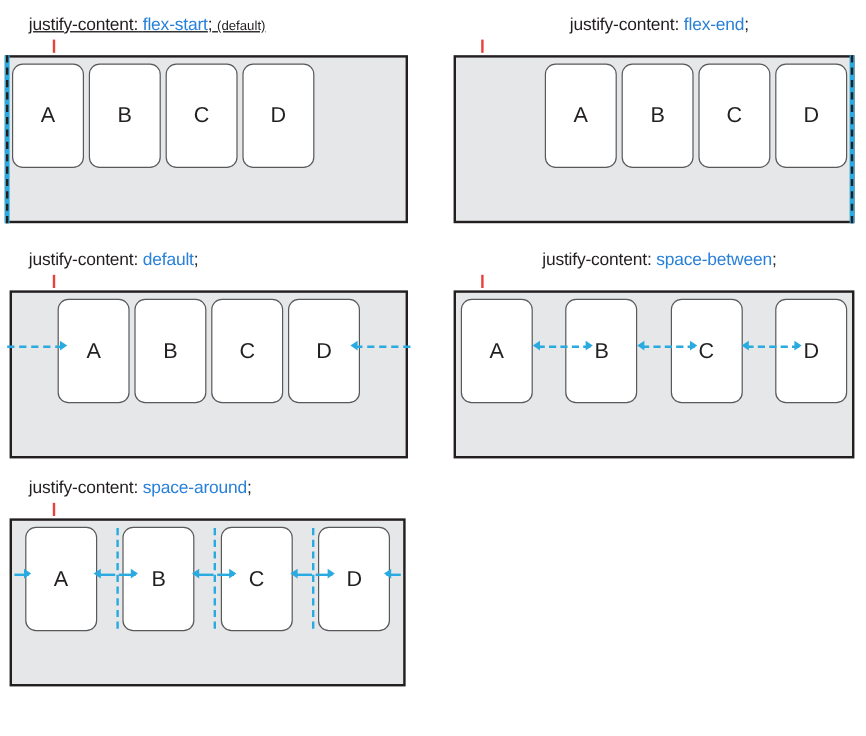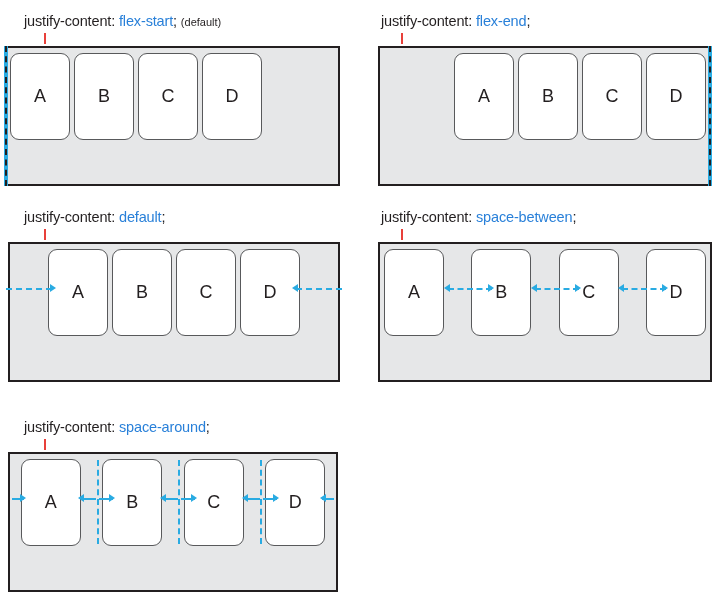--- a/index.html
+++ b/index.html
@@ -128,42 +128,42 @@
 
   .ann-layer {
     position: absolute;
     left: 0; top: 0; right: 0; bottom: 0;
     pointer-events: none;
   }
 </style>
 </head>
 <body>
 
-<div class="panel-group" style="left:4px; top:12px; width:340px;">
+<div class="panel-group" style="left:4px; top:12px; width:340px;text-decoration:underline;">
 
   <div class="caption" style="margin-left:20px;">
     <span class="prop">justify-content:</span>
     <span class="val">flex-start</span><span class="semi">;</span>
     <span class="note">(default)</span>
   </div>
 
   <div class="tick" style="left:40px; top:21px;"></div>
 
   <div class="container jc-flex-start" style="left:0px; top:34px; width:336px; height:140px; padding:5px 4px;">
     <div class="item" style="width:60px;height:87px;">A</div>
     <div class="item" style="width:60px;height:87px;margin-left:4px;">B</div>
     <div class="item" style="width:60px;height:87px;margin-left:4px;">C</div>
     <div class="item" style="width:60px;height:87px;margin-left:4px;">D</div>
     <div class="edge-marker edge-left"></div>
   </div>
 </div>
 
 <div class="panel-group" style="left:378px; top:12px; width:340px;">
 
-  <div class="caption" style="margin-left:3px;">
+  <div class="caption" style="margin-left:3px;text-align:center;">
     <span class="prop">justify-content:</span>
     <span class="val">flex-end</span><span class="semi">;</span>
   </div>
 
   <div class="tick" style="left:23px; top:21px;"></div>
 
   <div class="container jc-flex-end" style="left:0px; top:34px; width:334px; height:140px; padding:5px 4px;">
     <div class="item" style="width:60px;height:87px;">A</div>
     <div class="item" style="width:60px;height:87px;margin-left:4px;">B</div>
     <div class="item" style="width:60px;height:87px;margin-left:4px;">C</div>
@@ -191,21 +191,21 @@
 
       <div class="arrow-row" style="left:-4px; top:44px; width:46px;"></div>
       <div class="ah ah-right" style="left:40px; top:40px;"></div>
 
       <div class="arrow-row" style="right:-4px; top:44px; width:46px;"></div>
       <div class="ah ah-left" style="right:40px; top:40px;"></div>
     </div>
   </div>
 </div>
 
-<div class="panel-group" style="left:378px; top:208px; width:340px;">
+<div class="panel-group" style="left:378px; top:208px; width:340px;text-align:center;">
 
   <div class="caption" style="margin-left:3px;">
     <span class="prop">justify-content:</span>
     <span class="val">space-between</span><span class="semi">;</span>
   </div>
 
   <div class="tick" style="left:23px; top:21px;"></div>
 
   <div class="container jc-space-between" style="left:0px; top:34px; width:334px; height:140px; padding:5px 4px;">
     <div class="item" style="width:60px;height:87px;">A</div>
@@ -223,21 +223,21 @@
       <div class="ah ah-left" style="left:151px; top:40px;"></div>
       <div class="ah ah-right" style="left:195px; top:40px;"></div>
 
       <div class="arrow-row" style="left:242px; top:44px; width:44px;"></div>
       <div class="ah ah-left" style="left:238px; top:40px;"></div>
       <div class="ah ah-right" style="left:282px; top:40px;"></div>
     </div>
   </div>
 </div>
 
-<div class="panel-group" style="left:8px; top:418px; width:340px;">
+<div class="panel-group" style="left:8px; top:398px; width:340px;">
 
   <div class="caption" style="margin-left:16px;">
     <span class="prop">justify-content:</span>
     <span class="val">space-around</span><span class="semi">;</span>
   </div>
 
   <div class="tick" style="left:36px; top:21px;"></div>
 
   <div class="container jc-space-around" style="left:0px; top:34px; width:330px; height:140px; padding:5px 0px;">
     <div class="item" style="width:60px;height:87px;">A</div>

